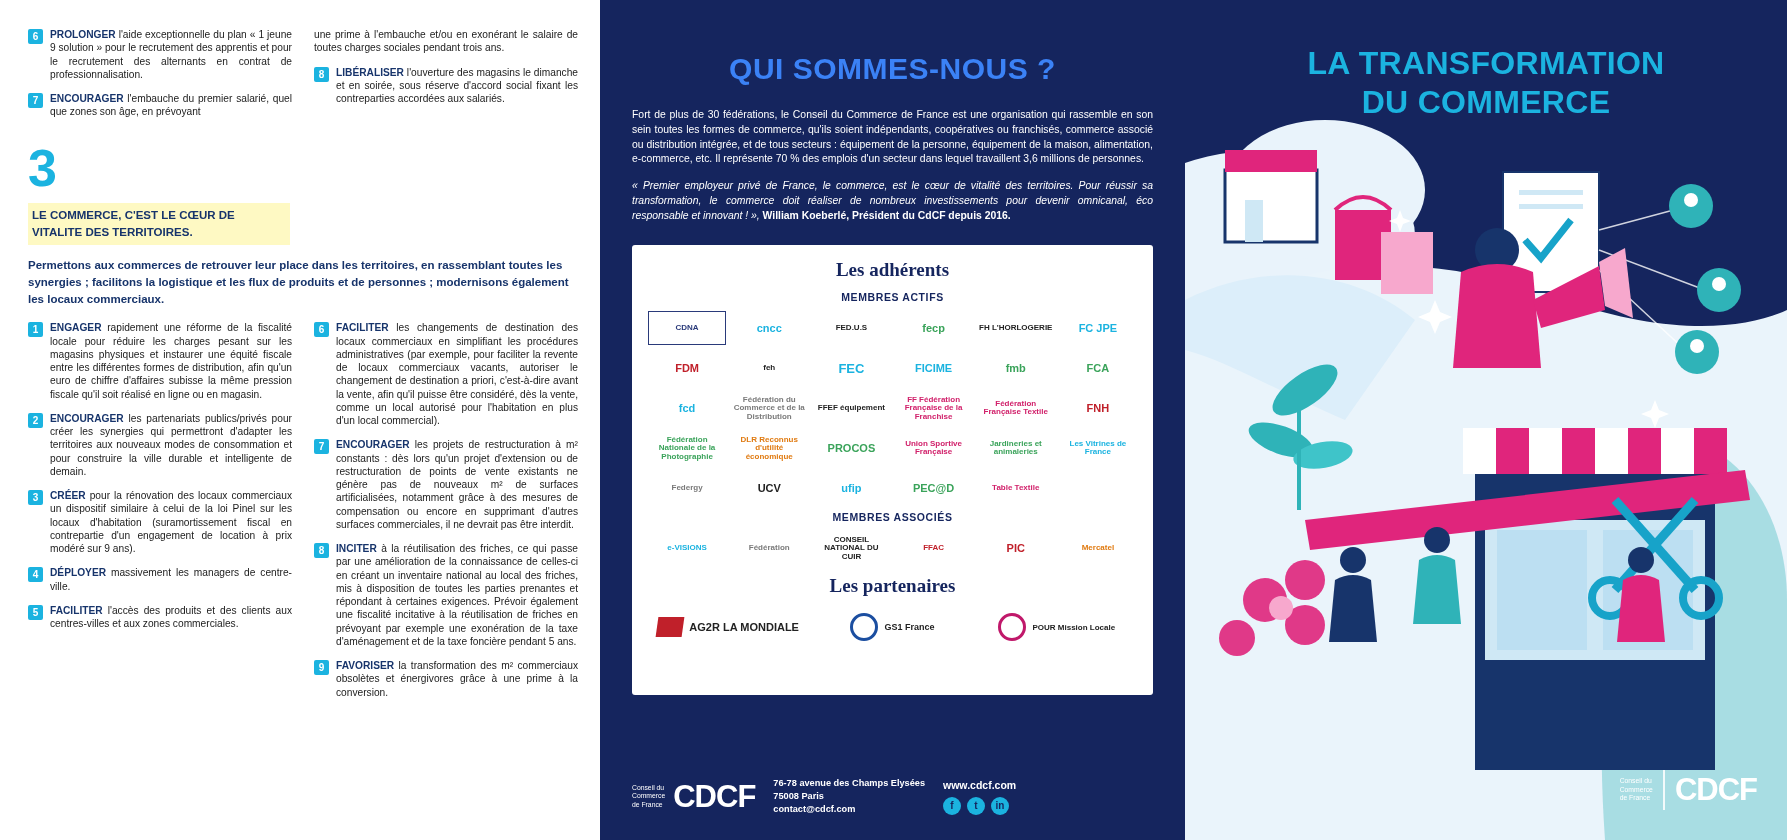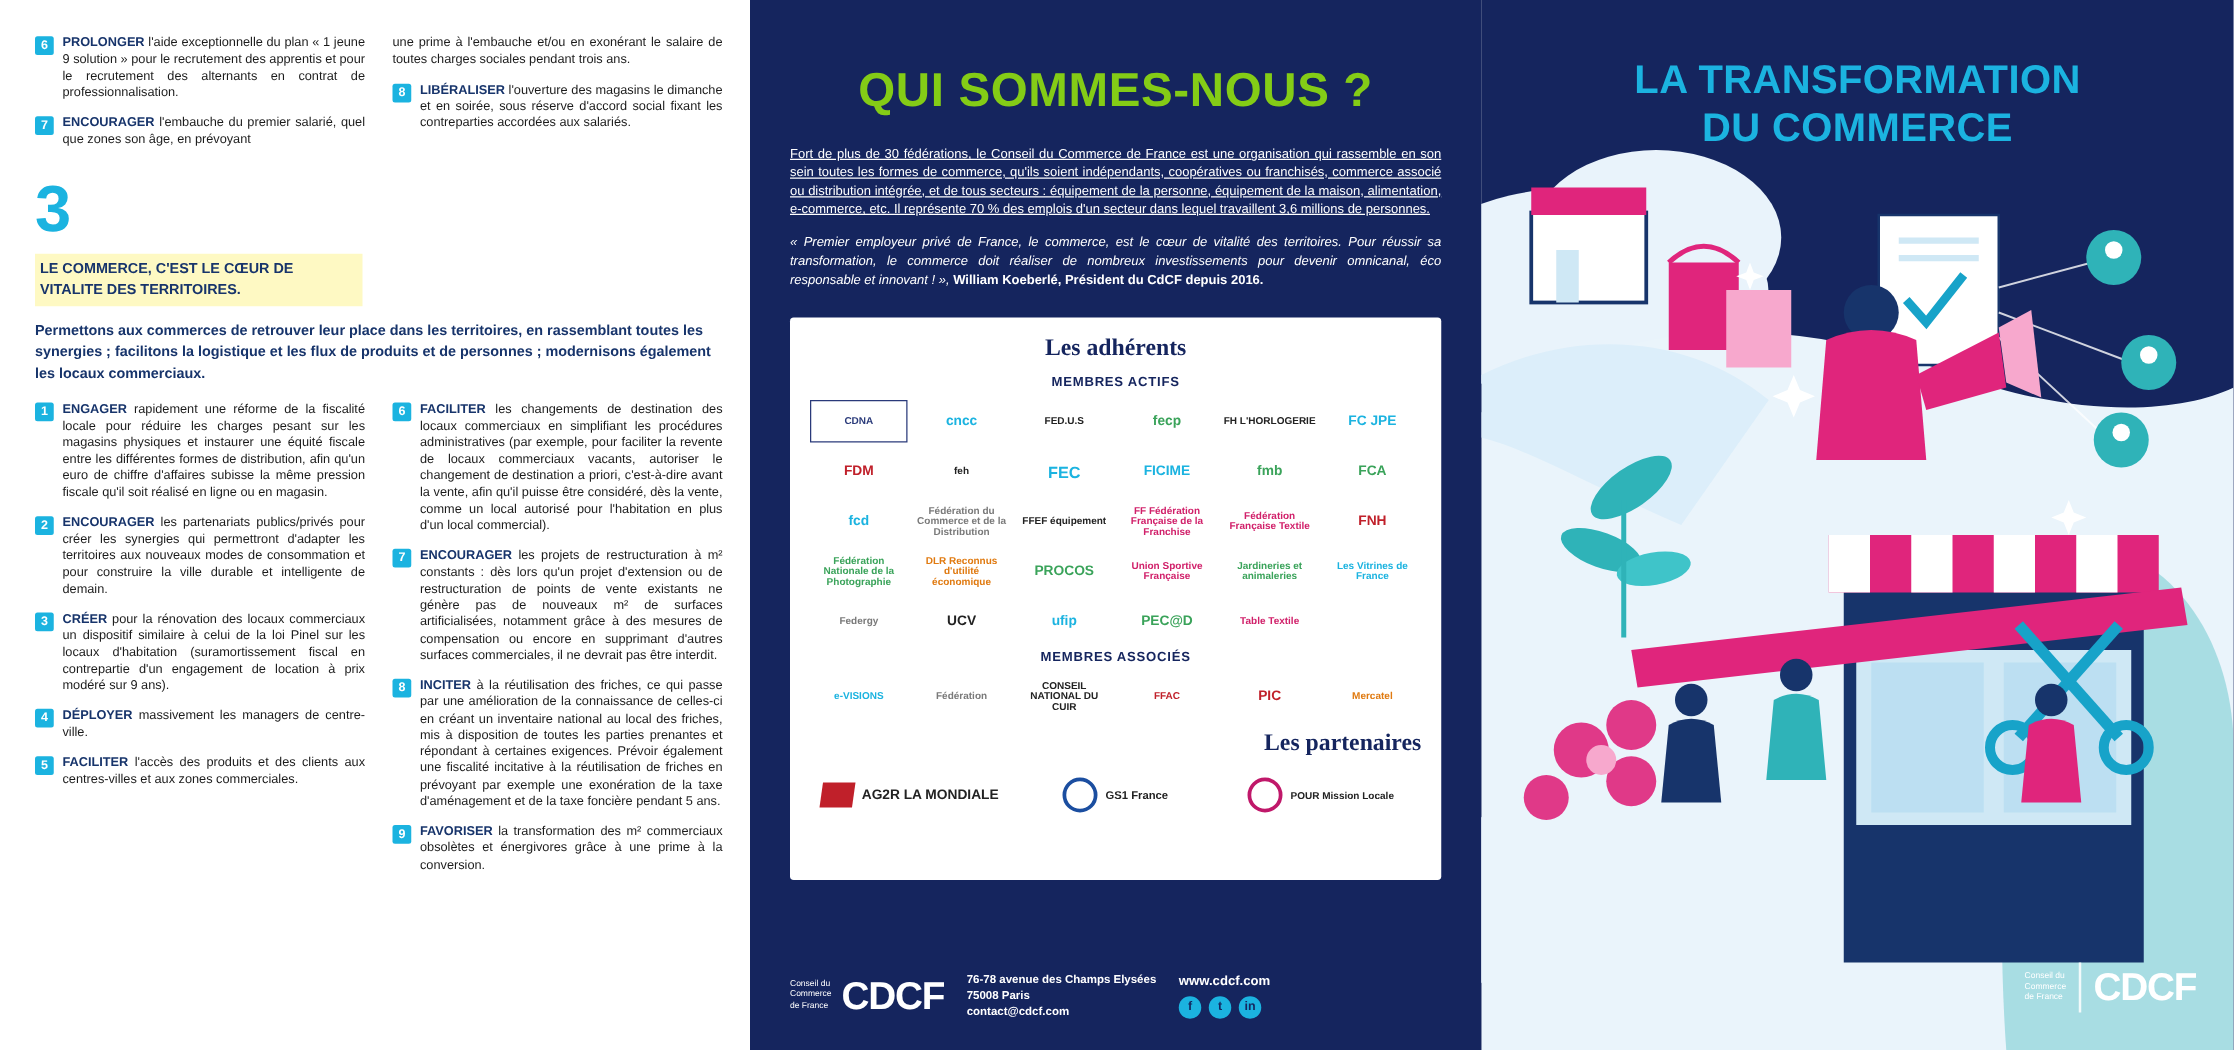--- a/index.html
+++ b/index.html
@@ -62,25 +62,25 @@
   }
 
   
   .mid-panel {
     position: absolute; left: 600px; top: 0; width: 585px; height: 840px;
     background: #15255e;
     padding: 28px 32px;
     color: #fff;
   }
   .qui-title {
-    text-align: center; color: #84cc16; font-size: 38px; font-weight: bold;
+    text-align: center; color: #3b82f6; font-size: 30px; font-weight: bold;
     letter-spacing: .5px; margin: 24px 0 22px 0;
   }
   .qui-body {
-    font-size: 10.4px; line-height: 1.42; text-align: justify; color: #fff; text-decoration: underline;
+    font-size: 10.4px; line-height: 1.42; text-align: justify; color: #fff;
   }
   .qui-quote {
     font-size: 10.4px; line-height: 1.42; text-align: justify; color: #fff;
     font-style: italic; margin-top: 12px;
   }
   .qui-quote b { font-style: normal; }
 
   .white-card {
     background: #fff; border-radius: 3px;
     margin-top: 22px; padding: 14px 16px 18px 16px;
@@ -292,21 +292,21 @@
       <div class="card-h2">MEMBRES ASSOCIÉS</div>
       <div class="logo-grid assoc">
         <div class="logo cy">e-VISIONS</div>
         <div class="logo gy">Fédération</div>
         <div class="logo bk">CONSEIL NATIONAL DU CUIR</div>
         <div class="logo red">FFAC</div>
         <div class="logo red lg">PIC</div>
         <div class="logo or">Mercatel</div>
       </div>
 
-      <div class="card-h1" style="margin-top:10px;text-align:right;">Les partenaires</div>
+      <div class="card-h1" style="margin-top:10px;">Les partenaires</div>
       <div class="logo-grid partners">
         <div class="partner-logo">
           <span class="sq"></span>
           <span>AG2R LA MONDIALE</span>
         </div>
         <div class="partner-logo">
           <span class="circ"></span>
           <span style="font-size:9px">GS1 France</span>
         </div>
         <div class="partner-logo">

